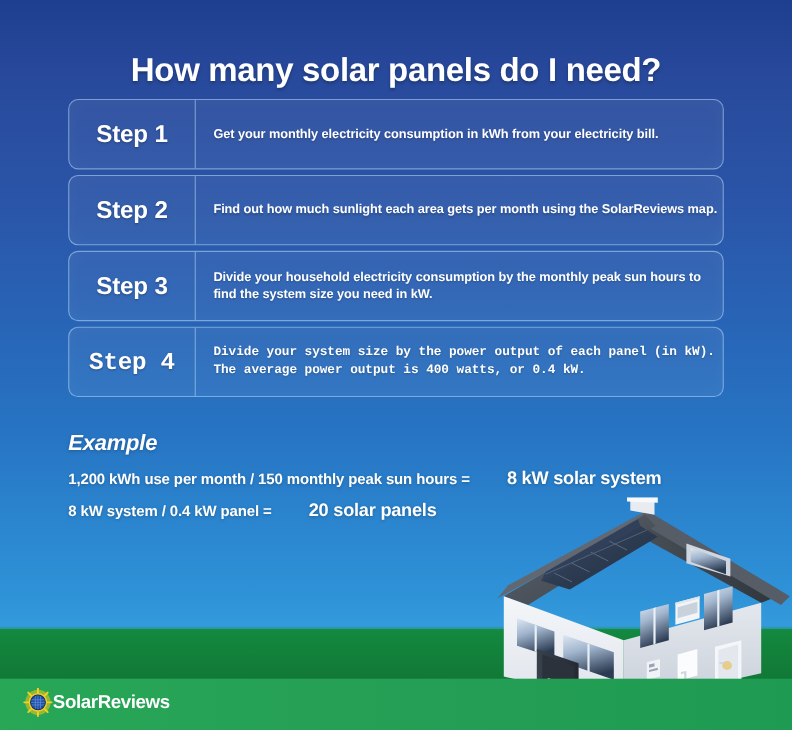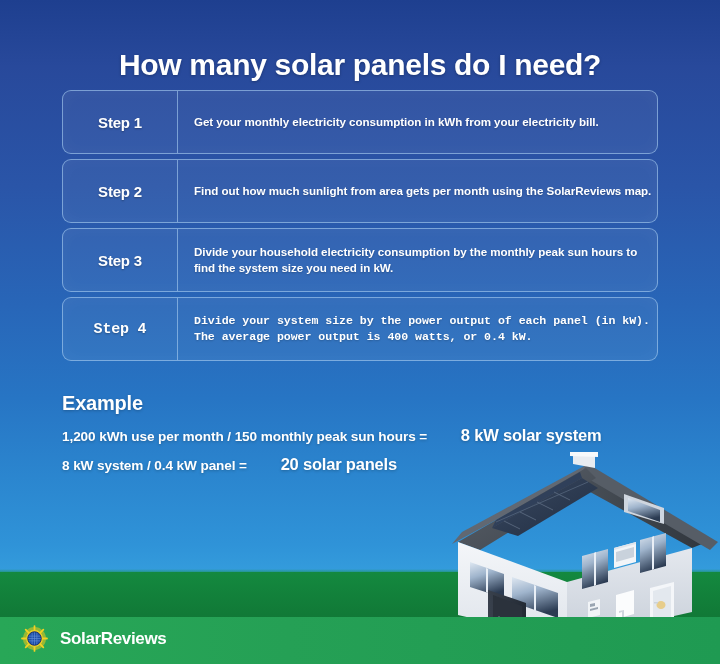--- a/index.html
+++ b/index.html
@@ -86,21 +86,21 @@
   .step-row.r3 { height: 62px; }
   .step-row.r4 { height: 62px; font-family: Liberation Mono, monospace; }
 
   .step-label {
     width: 114px;
     flex: 0 0 114px;
     display: flex;
     align-items: center;
     justify-content: center;
     color: #ffffff;
-    font-size: 15px;
+    font-size: 22px;
     font-weight: bold;
     letter-spacing: -0.2px;
     text-shadow: 0 1px 2px rgba(0,0,0,0.3);
     border-right: 1px solid rgba(168, 205, 240, 0.62);
   }
   .step-text {
     flex: 1 1 auto;
     display: flex;
     align-items: center;
     padding: 0 5px 0 16px;
@@ -115,20 +115,21 @@
   
   .example-head {
     position: absolute;
     left: 62px;
     top: 392px;
     color: #ffffff;
     font-size: 20px;
     font-weight: bold;
     letter-spacing: -0.2px;
     text-shadow: 0 1px 3px rgba(0,0,0,0.25);
+    font-style: italic;
   }
   .example-line {
     position: absolute;
     left: 62px;
     color: #ffffff;
     font-size: 13.6px;
     font-weight: bold;
     letter-spacing: -0.1px;
     white-space: nowrap;
     text-shadow: 0 1px 3px rgba(0,0,0,0.25);
@@ -143,21 +144,21 @@
     padding-left: 30px;
   }
 
   
   .logo {
     position: absolute;
     left: 21px;
     top: 625px;
     display: flex;
     align-items: center;
-    gap: 12px;
+    gap: 0;
   }
   .logo-mark { width: 27px; height: 27px; display: block; }
   .logo-text {
     color: #ffffff;
     font-size: 17px;
     font-weight: bold;
     letter-spacing: -0.35px;
   }
 
   
@@ -296,21 +297,21 @@
 
   <div class="steps">
 
     <div class="step-row r1">
       <div class="step-label">Step 1</div>
       <div class="step-text">Get your monthly electricity consumption in kWh from your electricity bill.</div>
     </div>
 
     <div class="step-row r2">
       <div class="step-label">Step 2</div>
-      <div class="step-text">Find out how much sunlight from area gets per month using the SolarReviews map.</div>
+      <div class="step-text">Find out how much sunlight each area gets per month using the SolarReviews map.</div>
     </div>
 
     <div class="step-row r3">
       <div class="step-label">Step 3</div>
       <div class="step-text">Divide your household electricity consumption by the monthly peak sun hours to find the system size you need in kW.</div>
     </div>
 
     <div class="step-row r4">
       <div class="step-label">Step 4</div>
       <div class="step-text">Divide your system size by the power output of each panel (in kW). The average power output is 400 watts, or 0.4 kW.</div>

